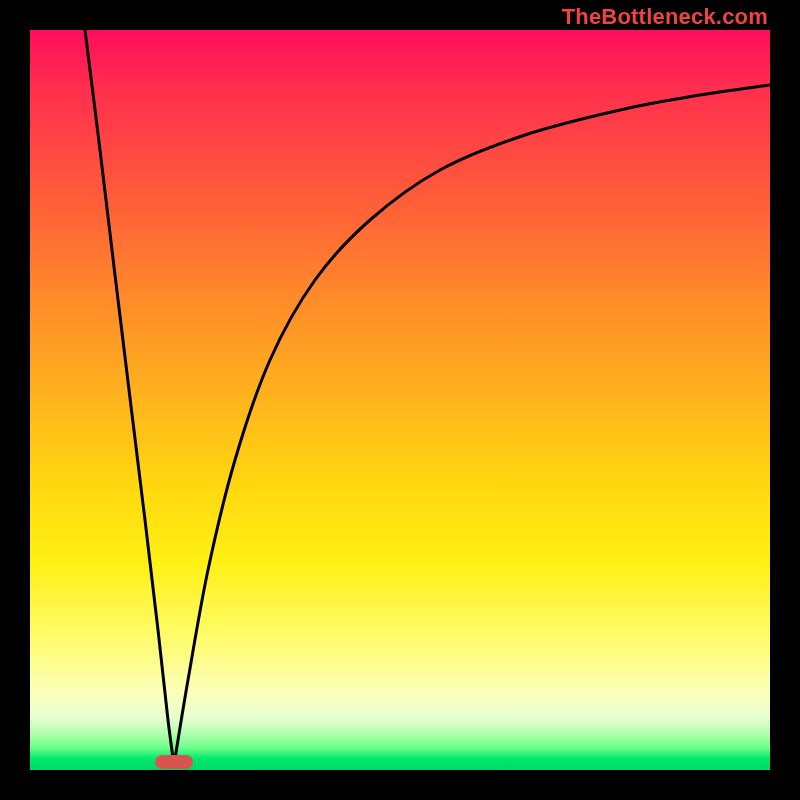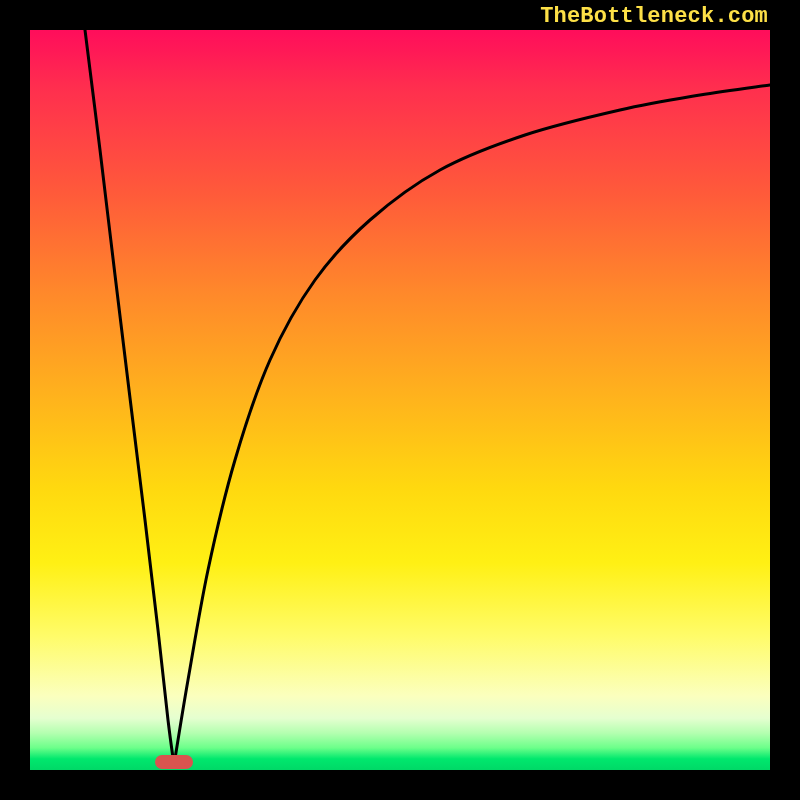--- a/index.html
+++ b/index.html
@@ -49,24 +49,24 @@
   .curves {
     position: absolute;
     inset: 0;
     width: 100%;
     height: 100%;
   }
   .watermark {
     position: absolute;
     top: 4px;
     right: 32px;
-    font-family: Liberation Mono, monospace;
+    font-family: Liberation Sans, sans-serif;
     font-size: 22px;
     font-weight: 600;
-    color: #fde047;
+    color: #ef4444;
     letter-spacing: 0.2px;
     user-select: none;
   }
   .bottom-mark {
     
     position: absolute;
     width: 38px;
     height: 14px;
     border-radius: 8px;
     background: #d9544f;

